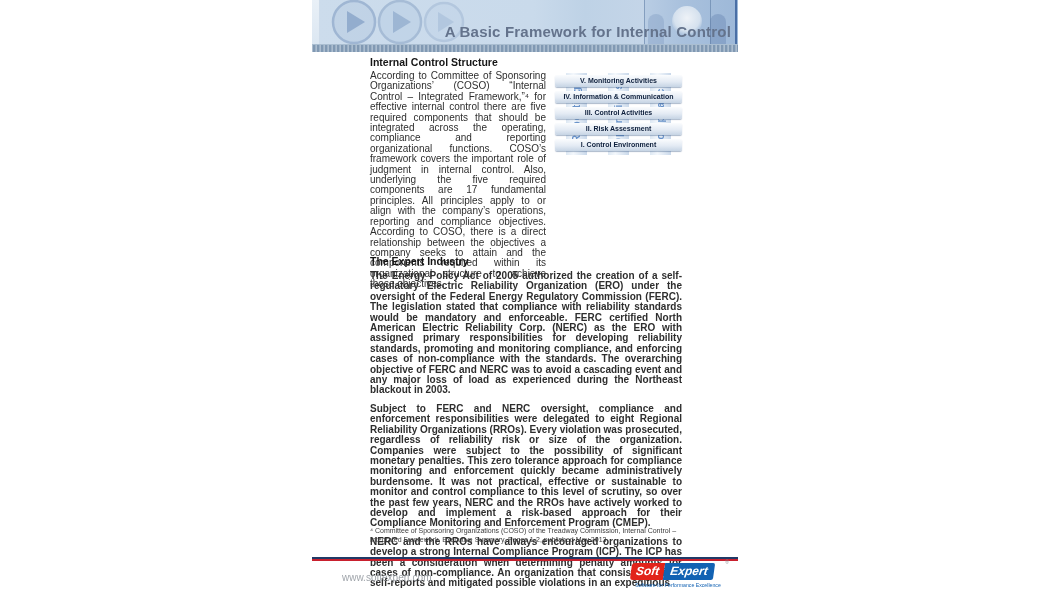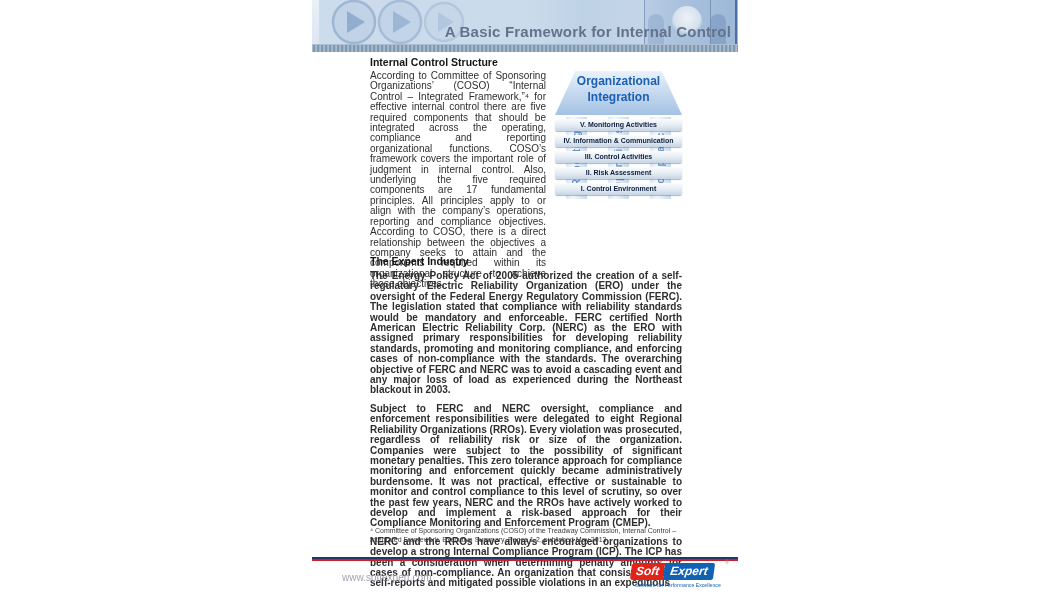--- a/index.html
+++ b/index.html
@@ -97,24 +97,20 @@
       </div>
       <div class="hdr-rightline"></div>
       <div class="hdr-title">A Basic Framework for Internal Control</div>
     </div>
     <div class="hdr-strip"></div>
 
     <div class="h1 s1">Internal Control Structure</div>
     <div class="col-text body-text">According to Committee of Sponsoring Organizations’ (COSO) “Internal Control – Integrated Framework,”⁴ for effective internal control there are five required components that should be integrated across the operating, compliance and reporting organizational functions. COSO’s framework covers the important role of judgment in internal control. Also, underlying the five required components are 17 fundamental principles. All principles apply to or align with the company’s operations, reporting and compliance objectives. According to COSO, there is a direct relationship between the objectives a company seeks to attain and the components required within its organizational structure to achieve those objectives.</div>
 
     <div class="diagram">
-      <div class="roof">
-        <div>Organizational</div>
-        <div>Integration</div>
-      </div>
       <div class="temple">
         <div class="pillar p1">
           <span class="ptext">Reporting</span>
         </div>
         <div class="pillar p2">
           <span class="ptext">Operations</span>
         </div>
         <div class="pillar p3">
           <span class="ptext">Compliance</span>
         </div>

